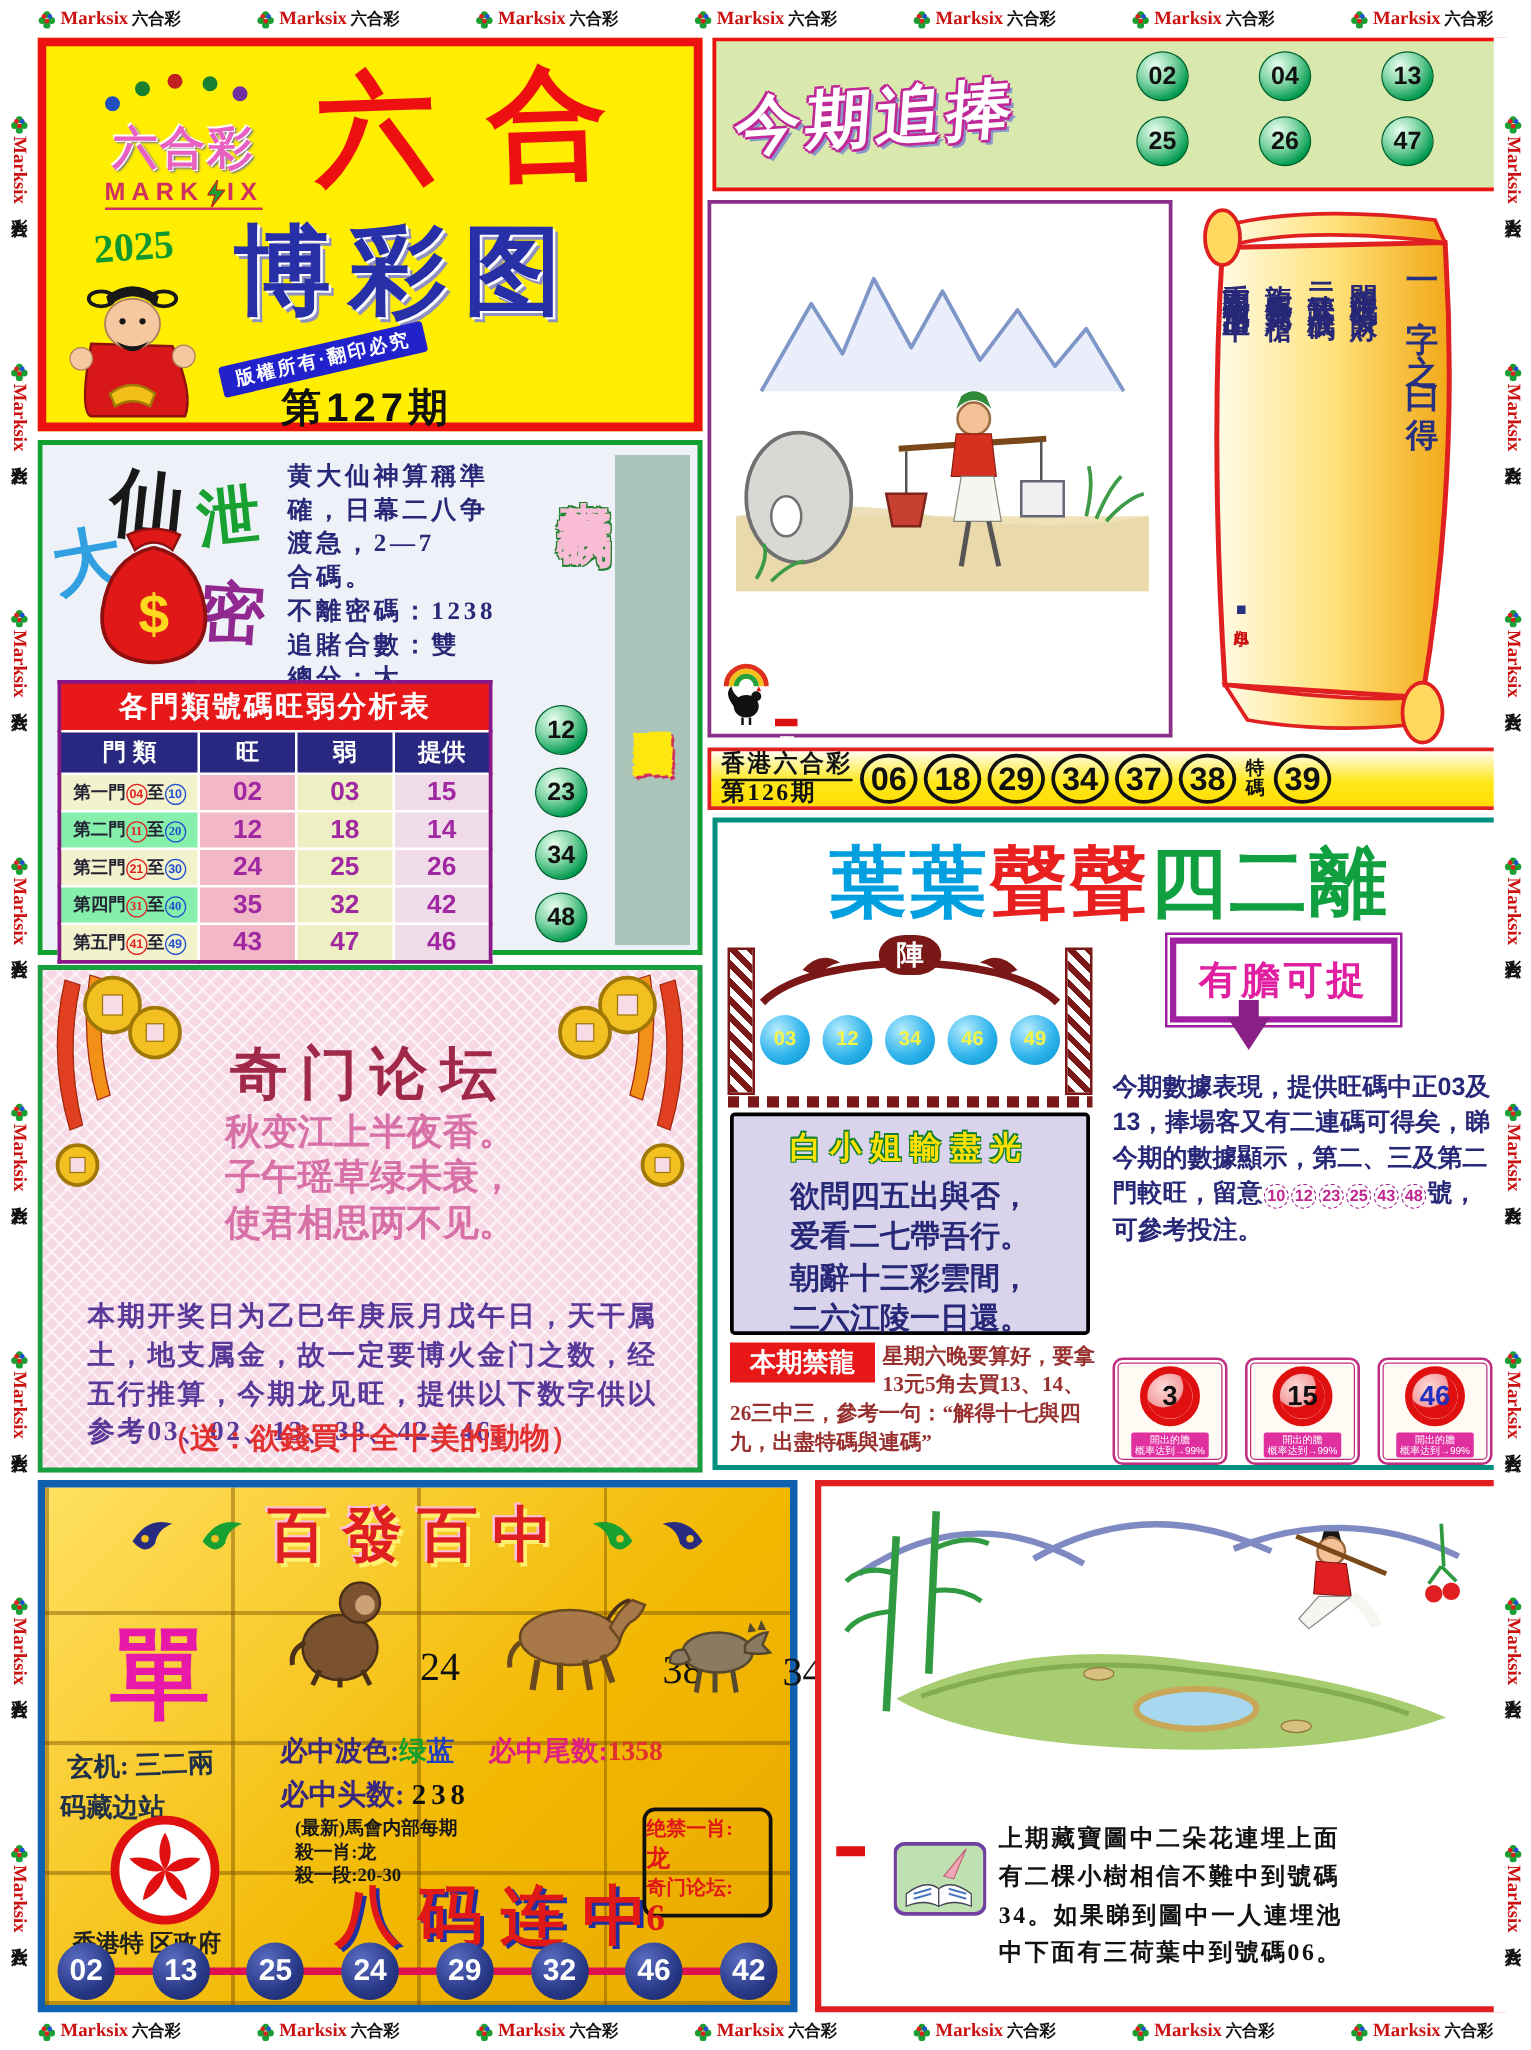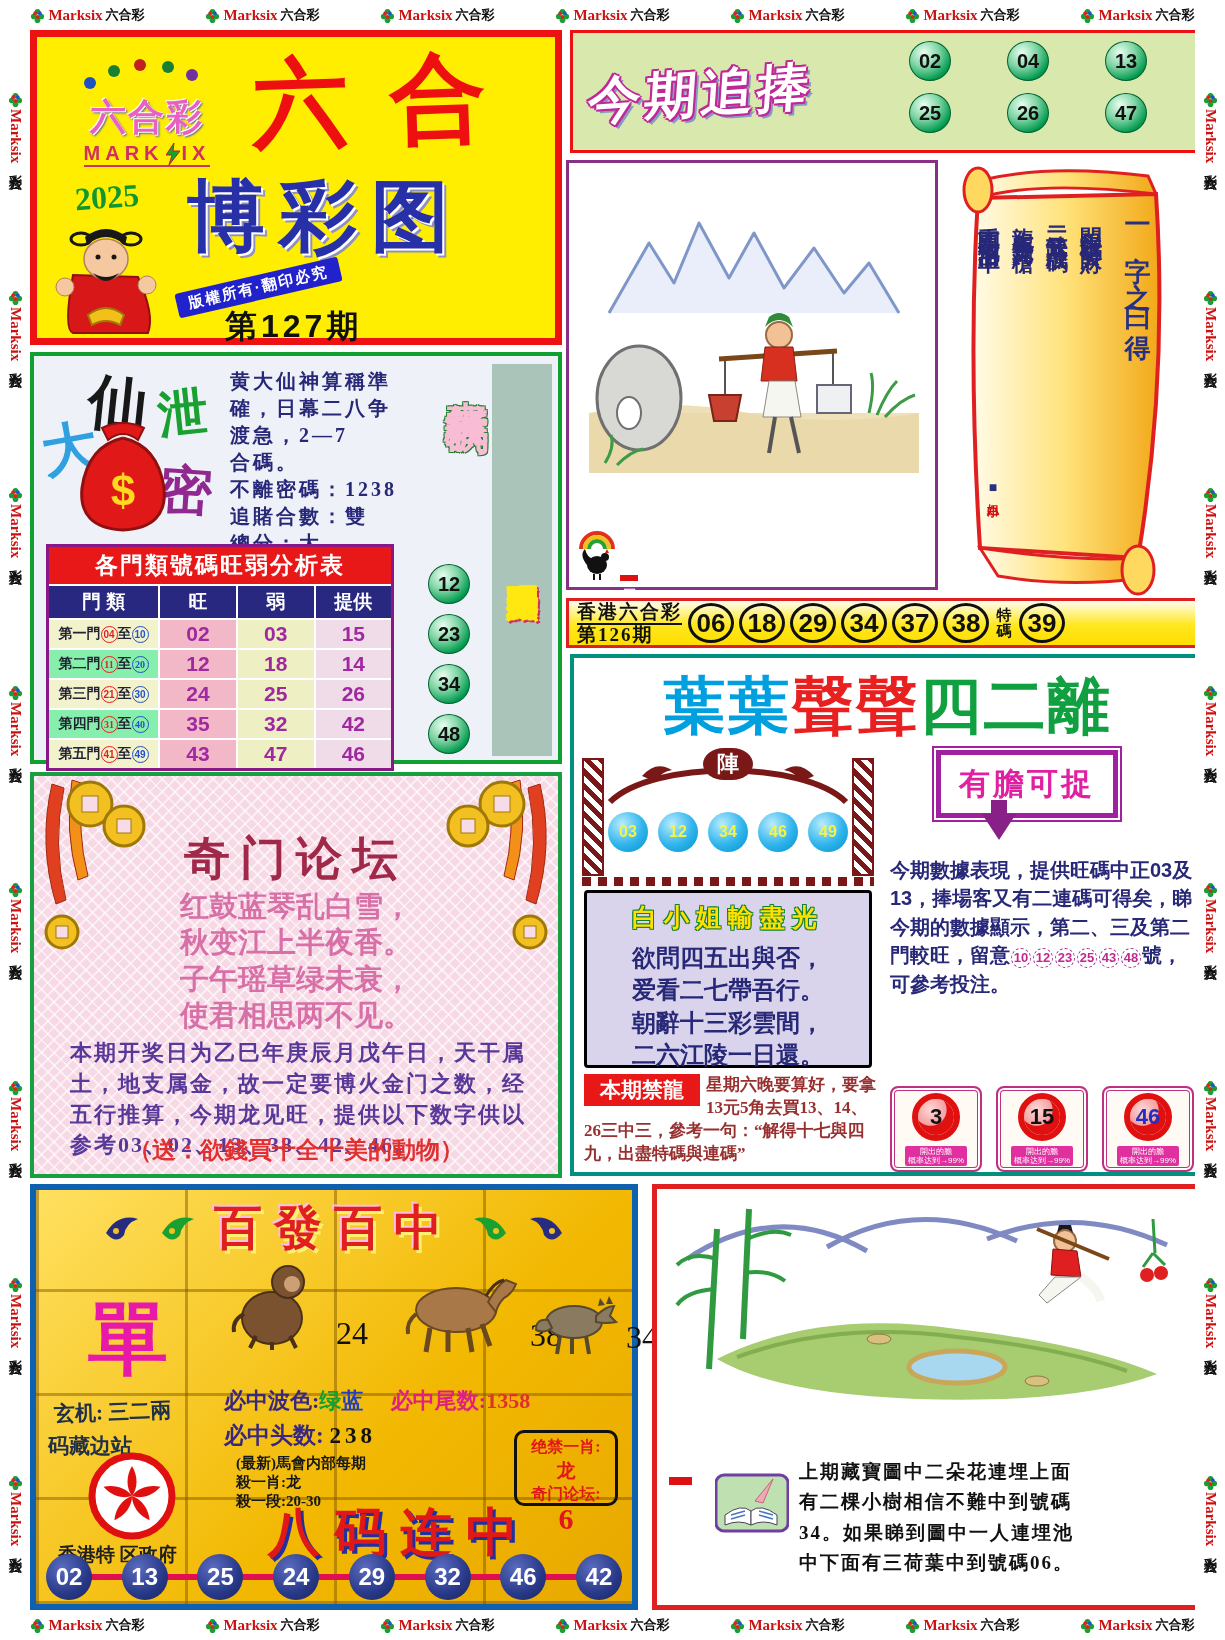--- a/index.html
+++ b/index.html
@@ -144,21 +144,21 @@
   .animal .num { font-size:32px; color:#111; font-family:"Liberation Serif",serif; }
   .an-monkey { left:190px; top:66px; } .an-horse { left:360px; top:72px; } .an-wolf { left:498px; top:90px; }
   .lk-row1 { position:absolute; left:188px; top:196px; font-size:22px; font-weight:bold; font-family:"Liberation Serif",serif; white-space:nowrap; }
   .lk-row1 .lab { color:#3a2880; } .lk-row1 .grn { color:#10a030; } .lk-row1 .blu { color:#2040c0; }
   .lk-row1 .maglab { color:#e02080; margin-left:22px; } .lk-row1 .redv { color:#e03030; }
   .lk-row2 { position:absolute; left:188px; top:230px; font-size:23px; font-weight:bold; font-family:"Liberation Serif",serif; }
   .lk-row2 .lab { color:#3a2880; } .lk-row2 .v { color:#111; letter-spacing:4px; }
   .lk-notes { position:absolute; left:200px; top:264px; font-size:15px; font-weight:bold; color:#181818; line-height:1.25; font-family:"Liberation Serif",serif; }
   .lk-bama { position:absolute; left:232px; top:308px; font-size:52px; font-weight:bold; color:#e01818; font-family:"Liberation Serif",serif; letter-spacing:14px;
       text-shadow:3px 3px 0 #2030a0; }
-  .lk-ban { position:absolute; right:14px; top:240px; width:104px; height:76px; border:3px solid #101010; border-radius:10px; text-align:center;
+  .lk-ban { position:absolute; right:14px; top:256px; width:104px; height:88px; border:3px solid #101010; border-radius:10px; 
       color:#e01818; font-weight:bold; font-family:"Liberation Serif",serif; padding-top:4px; }
   .lk-ban .s { font-size:16px; display:block; } .lk-ban .v1 { font-size:19px; } .lk-ban .v2 { font-size:30px; line-height:.9; }
   .lk-balls { position:absolute; left:10px; right:10px; top:364px; height:46px; display:flex; justify-content:space-between; align-items:center; }
   .lk-balls::before { content:""; position:absolute; left:10px; right:10px; top:20px; height:6px; background:#e01050; }
   .ball-navy { position:relative; width:46px; height:46px; border-radius:50%; background:radial-gradient(circle at 35% 30%, #5a6cc0, #283888 60%, #182458);
       display:flex; align-items:center; justify-content:center; color:#fff; font-size:24px; font-weight:bold; }
 
   
   .decode { position:absolute; left:652px; top:1184px; width:553px; height:426px; background:#fff; border:5px solid #e02020; }
   .dc-label { position:absolute; left:12px; top:288px; background:#dd1111; color:#fff; writing-mode:vertical-rl; text-orientation:upright;
@@ -785,21 +785,20 @@
       <circle cx="58" cy="30" r="22" fill="#f2c020" stroke="#a07808" stroke-width="3"></circle>
         <rect x="50" y="22" width="16" height="16" fill="#f7dce8" stroke="#a07808"></rect>
       <circle cx="92" cy="52" r="20" fill="#f2c020" stroke="#a07808" stroke-width="3"></circle>
         <rect x="85" y="45" width="14" height="14" fill="#f7dce8" stroke="#a07808"></rect>
       <circle cx="30" cy="158" r="16" fill="#f2c020" stroke="#a07808" stroke-width="3"></circle>
         <rect x="24" y="152" width="12" height="12" fill="#f7dce8" stroke="#a07808"></rect>
     </svg>
     <div class="qi-title">奇门论坛</div>
     <div class="qi-poem">
 
-    <div>红鼓蓝琴乱白雪，</div>
         <div>秋变江上半夜香。</div>
         <div>子午瑶草绿未衰，</div>
         <div>使君相思两不见。</div>
       </div>
     <div class="qi-body">本期开奖日为乙巳年庚辰月戊午日，天干属土，地支属金，故一定要博火金门之数，经五行推算，今期龙见旺，提供以下数字供以参考03、02、13、38、42、46。</div>
     <div class="qi-gift">（送：欲錢買十全十美的動物）</div>
   </div>
 
   <div class="result">
     <div class="res-name">

